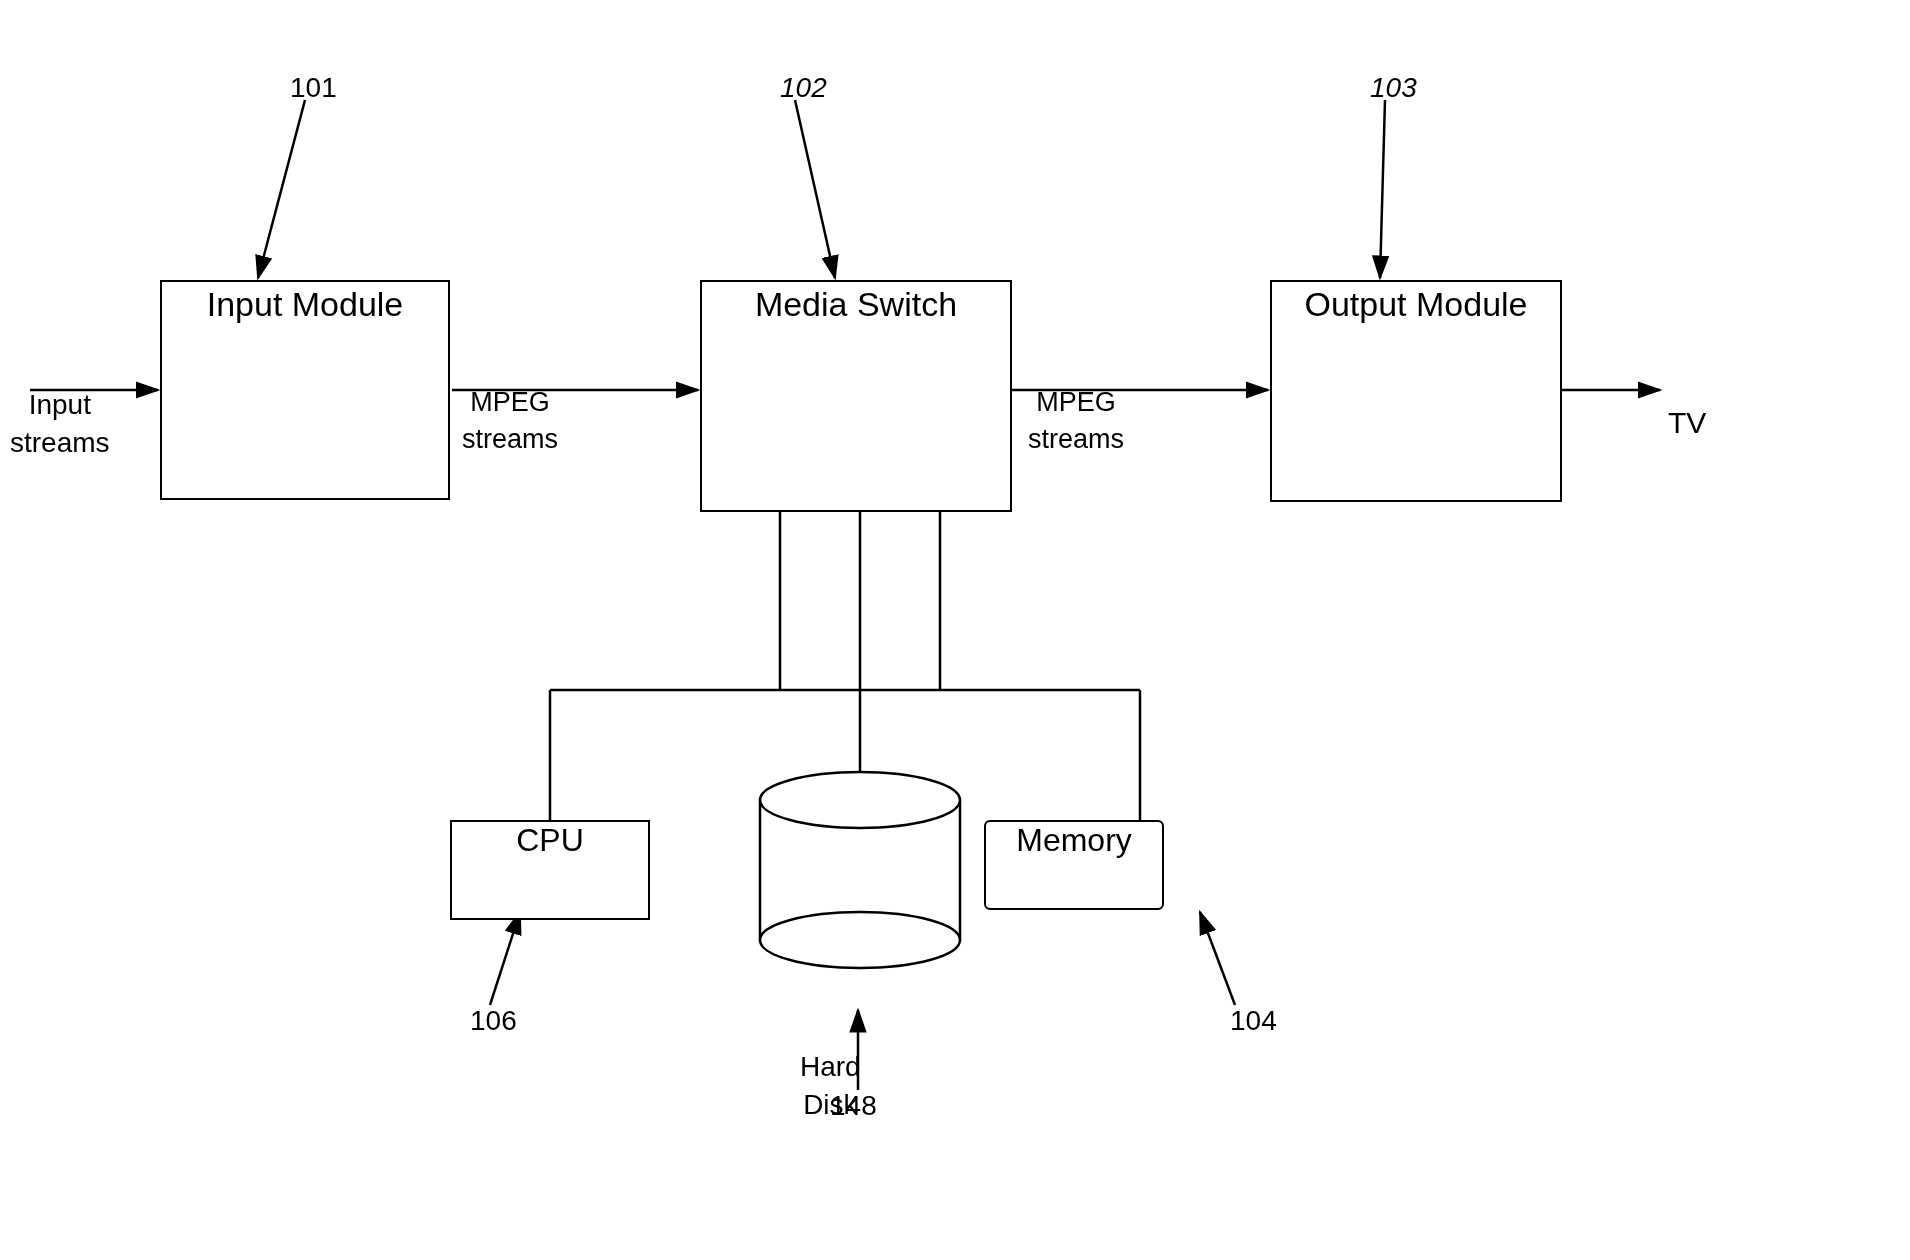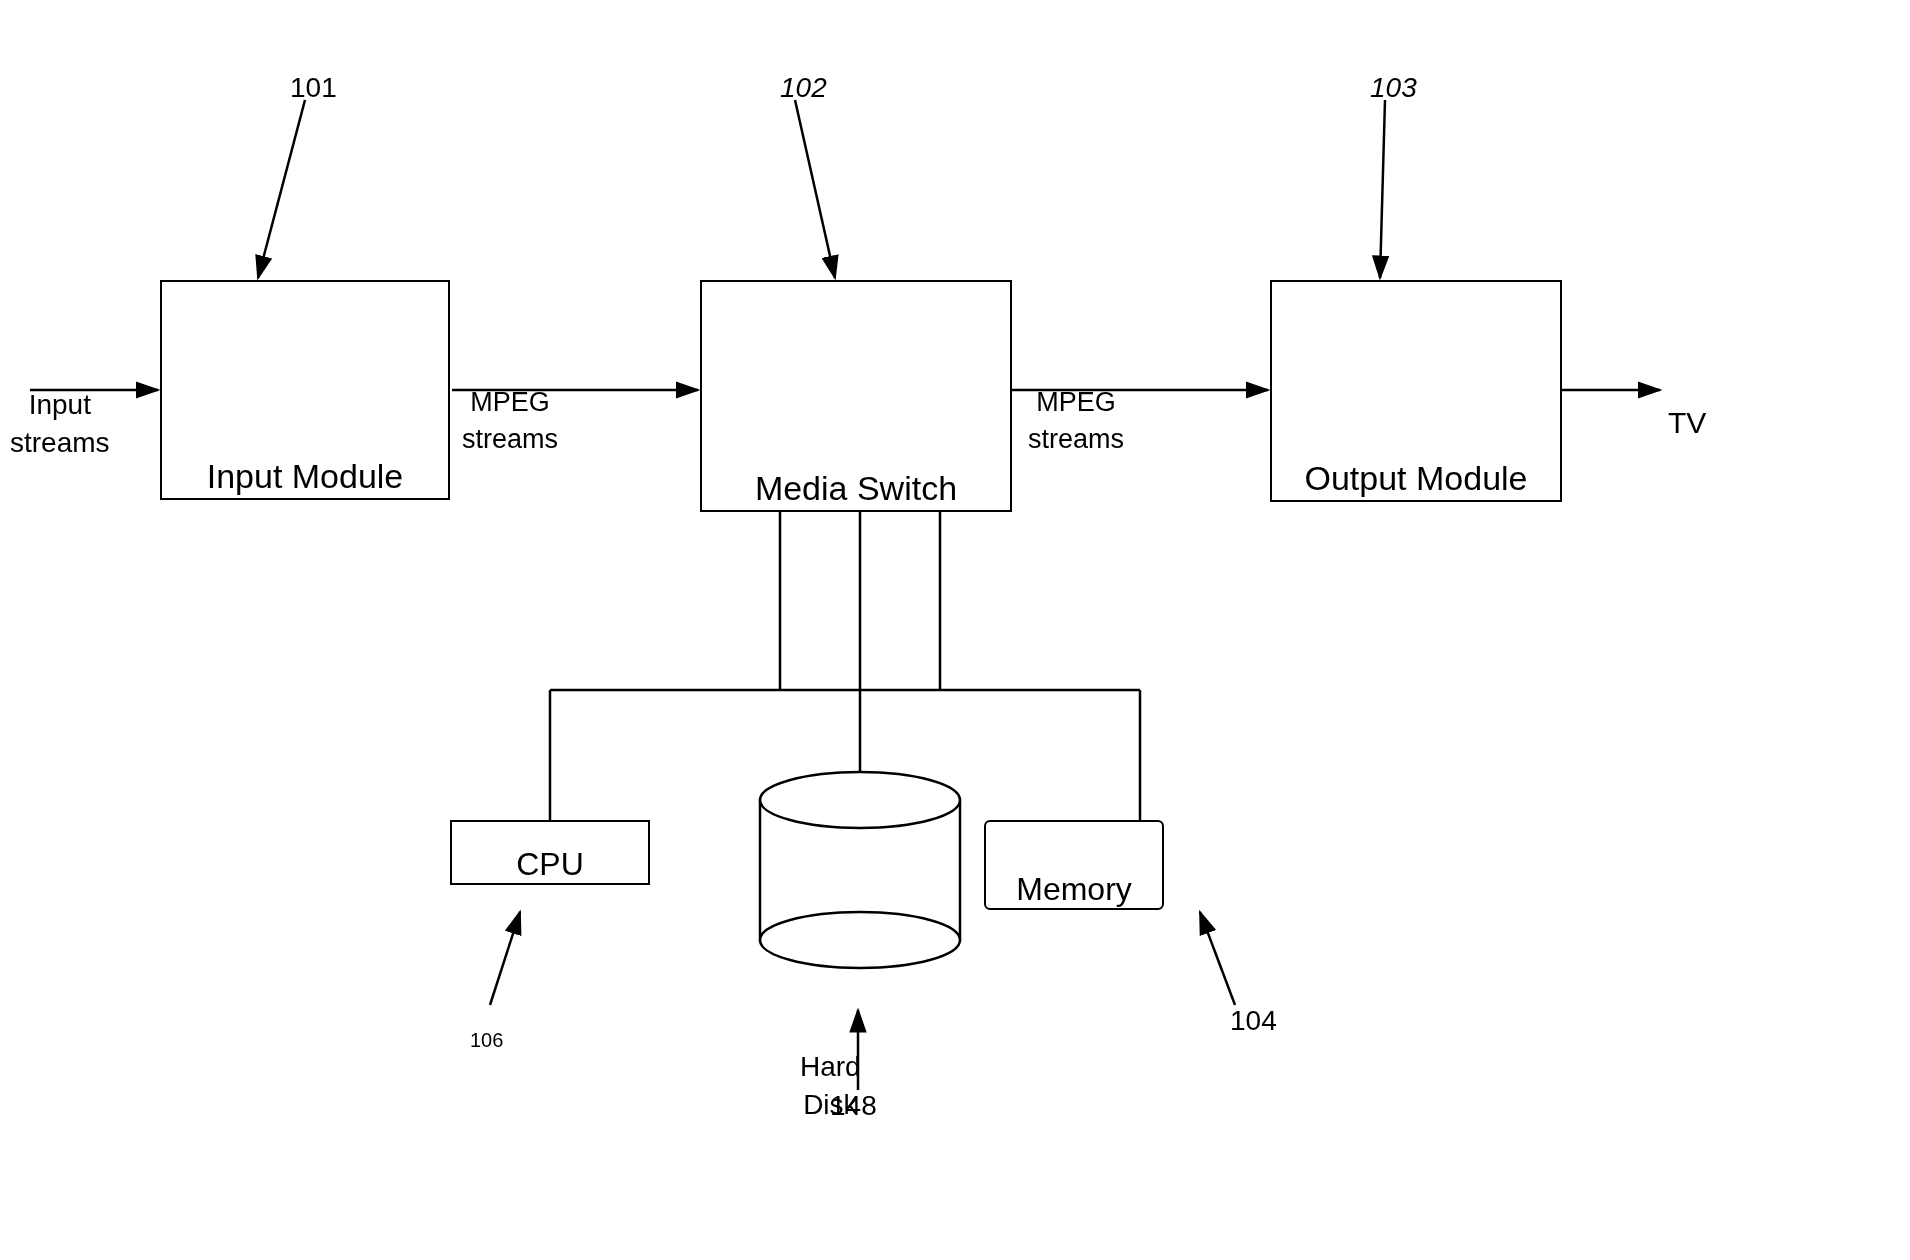--- a/index.html
+++ b/index.html
@@ -15,21 +15,21 @@
       position: absolute;
       top: 0; left: 0;
       width: 1910px;
       height: 1260px;
     }
     .box {
       position: absolute;
       border: 2.5px solid #000;
       background: #fff;
       display: flex;
-      align-items: flex-end;
+      align-items: flex-start;
       justify-content: center;
       text-align: center;
       font-size: 32px;
       font-weight: normal;
     }
     .label {
       position: absolute;
       font-size: 28px;
       text-align: center;
       white-space: pre-line;
@@ -111,34 +111,34 @@
   <div class="box" style="left:1270px; top:280px; width:292px; height:222px; font-size:34px; line-height:1.3;">
     <span>Output
 Module</span>
   </div>
 
   <div class="box" style="left:700px; top:280px; width:312px; height:232px; font-size:34px; line-height:1.3;">
     <span>Media
 Switch</span>
   </div>
 
-  <div class="box" style="left:450px; top:820px; width:200px; height:65px; font-size:32px;">
+  <div class="box" style="left:450px; top:820px; width:200px; height:100px; font-size:32px;">
     <span>CPU</span>
   </div>
 
   <div class="box" style="left:984px; top:820px; width:180px; height:90px; font-size:32px;border-radius:6px;">
     <span>Memory</span>
   </div>
 
   <span class="ref-num" style="left:290px; top:72px; font-size:28px;">101</span>
   <span class="ref-num" style="left:780px; top:72px; font-size:28px;font-style:italic;">102</span>
   <span class="ref-num" style="left:1370px; top:72px; font-size:28px;font-style:italic;">103</span>
   <span class="ref-num" style="left:1230px; top:1005px; font-size:28px;">104</span>
   <span class="ref-num" style="left:830px; top:1090px; font-size:28px;">148</span>
-  <span class="ref-num" style="left:470px; top:1005px; font-size:20px;margin-top:24px;">106</span>
+  <span class="ref-num" style="left:470px; top:1005px; font-size:28px;">106</span>
 
   <div class="label" style="left:10px; top:348px; font-size:28px; line-height:1.35;">
     <span>Input
 streams</span>
   </div>
 
   <div class="label" style="left:462px; top:348px; font-size:27px; line-height:1.35;">
     <span>MPEG
 streams</span>
   </div>

